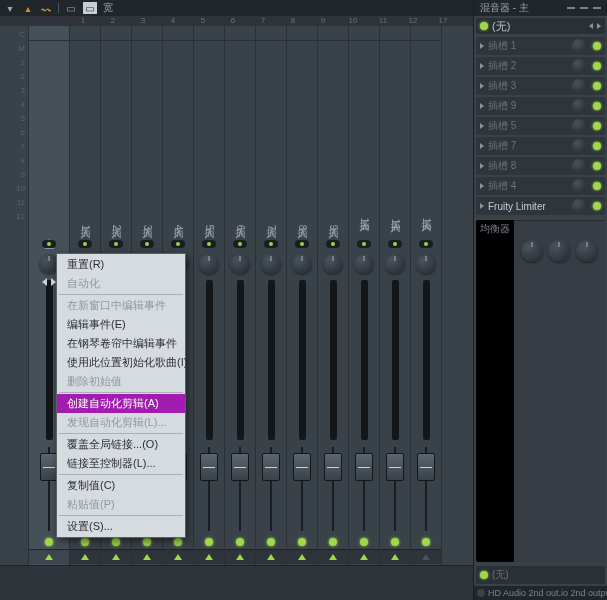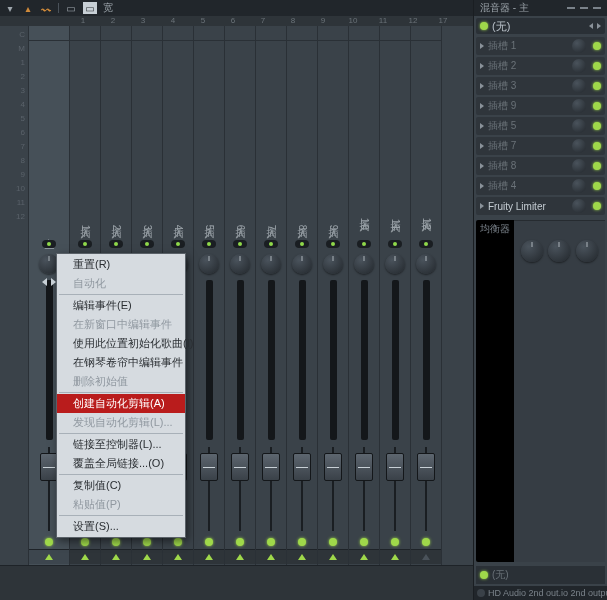--- a/index.html
+++ b/index.html
@@ -51,23 +51,23 @@
 .eq-area{flex:1;background:#000000;margin:4px 2px;border-radius:2px;display:flex;flex-direction:row}
 .eq-wave{height:60px;background:repeating-linear-gradient(90deg,#262b30 0 1px,transparent 1px 12px)}
 .eq-lbl{font-size:10px;color:#7a828a;padding:2px 4px}
 .eq-knobs{display:flex;justify-content:space-around;padding:16px 4px;flex:1;background:#363d44;border-top:1px solid #262b30}
 .eq-knobs .knob{width:22px;height:22px}
 .out{height:18px;background:#2a3036;margin:0 2px 2px;display:flex;align-items:center;padding:0 4px;gap:4px;font-size:10px;color:#6a7278}
 .out2{height:14px;background:#21262b;font-size:9px;color:#7a828a;padding:0 3px;display:flex;align-items:center;overflow:hidden;white-space:nowrap}
 .led{width:8px;height:8px;border-radius:50%;background:#9fd84a;box-shadow:0 0 3px #9fd84a;flex-shrink:0}
 .led.off{background:#3a4148;box-shadow:none}
 .menu{position:absolute;top:253px;left:56px;width:128px;background:#d6dbe0;border:1px solid #5a6168;box-shadow:2px 3px 8px rgba(0,0,0,.5);z-index:100;font-size:11px;color:#2a2e32;padding:1px 0}
-.mi{padding:2px 16px;line-height:15px;white-space:nowrap}
+.mi{padding:2px 10px;line-height:15px;white-space:nowrap}
 .mi.dis{color:#9098a0}
-.mi.hov{background:#b91c1c;color:#fff}
+.mi.hov{background:#a21caf;color:#fff}
 .msep{height:1px;background:#a8b0b8;margin:1px 2px}
 .arr{position:absolute;top:278px;left:42px;width:14px;height:10px;z-index:101;display:flex;justify-content:space-between}
 .arr::before,.arr::after{content:"";width:0;height:0;border-top:4px solid transparent;border-bottom:4px solid transparent}
 .arr::before{border-right:5px solid #c8d0d6}
 .arr::after{border-left:5px solid #c8d0d6}
 </style>
 </head>
 <body>
 
 <div class="app">
@@ -403,31 +403,31 @@
         </div>
     <div class="side-strip"></div>
   </div>
   <div class="bottom"></div>
 
   <div class="arr"></div>
   <div class="menu" id="menu">
         <div class="mi">重置(R)</div>
         <div class="mi dis">自动化</div>
         <div class="msep"></div>
+        <div class="mi dis">在新窗口中编辑事件</div>
         <div class="mi">编辑事件(E)</div>
-        <div class="mi dis">在新窗口中编辑事件</div>
+        <div class="mi">在钢琴卷帘中编辑事件</div>
         <div class="mi">使用此位置初始化歌曲(I)</div>
-        <div class="mi">在钢琴卷帘中编辑事件</div>
         <div class="mi dis">删除初始值</div>
         <div class="msep"></div>
         <div class="mi hov">创建自动化剪辑(A)</div>
         <div class="mi dis">发现自动化剪辑(L)...</div>
         <div class="msep"></div>
+        <div class="mi">覆盖全局链接...(O)</div>
         <div class="mi">链接至控制器(L)...</div>
-        <div class="mi">覆盖全局链接...(O)</div>
         <div class="msep"></div>
         <div class="mi">复制值(C)</div>
         <div class="mi dis">粘贴值(P)</div>
         <div class="msep"></div>
         <div class="mi">设置(S)...</div>
       </div>
 </div>
 
 <div class="panel">
   <div class="p-head">

